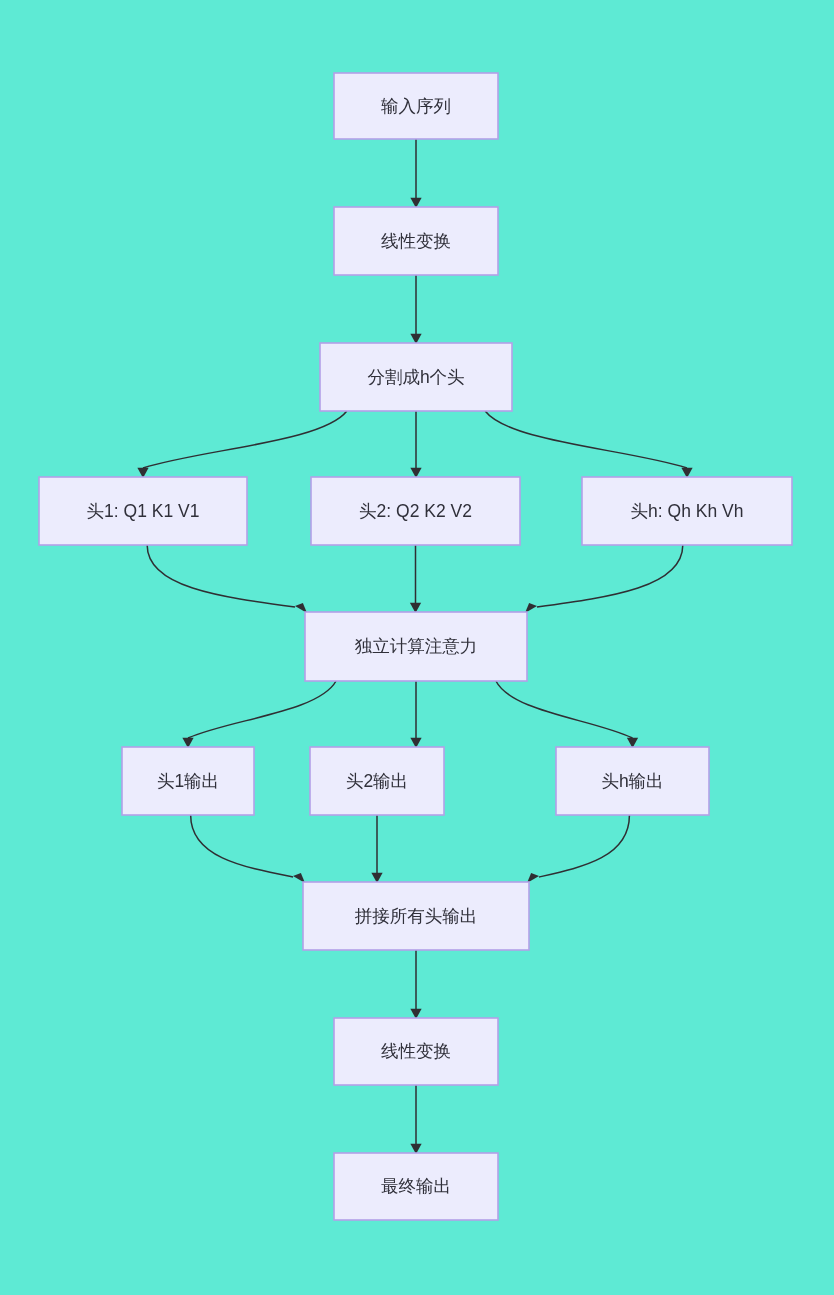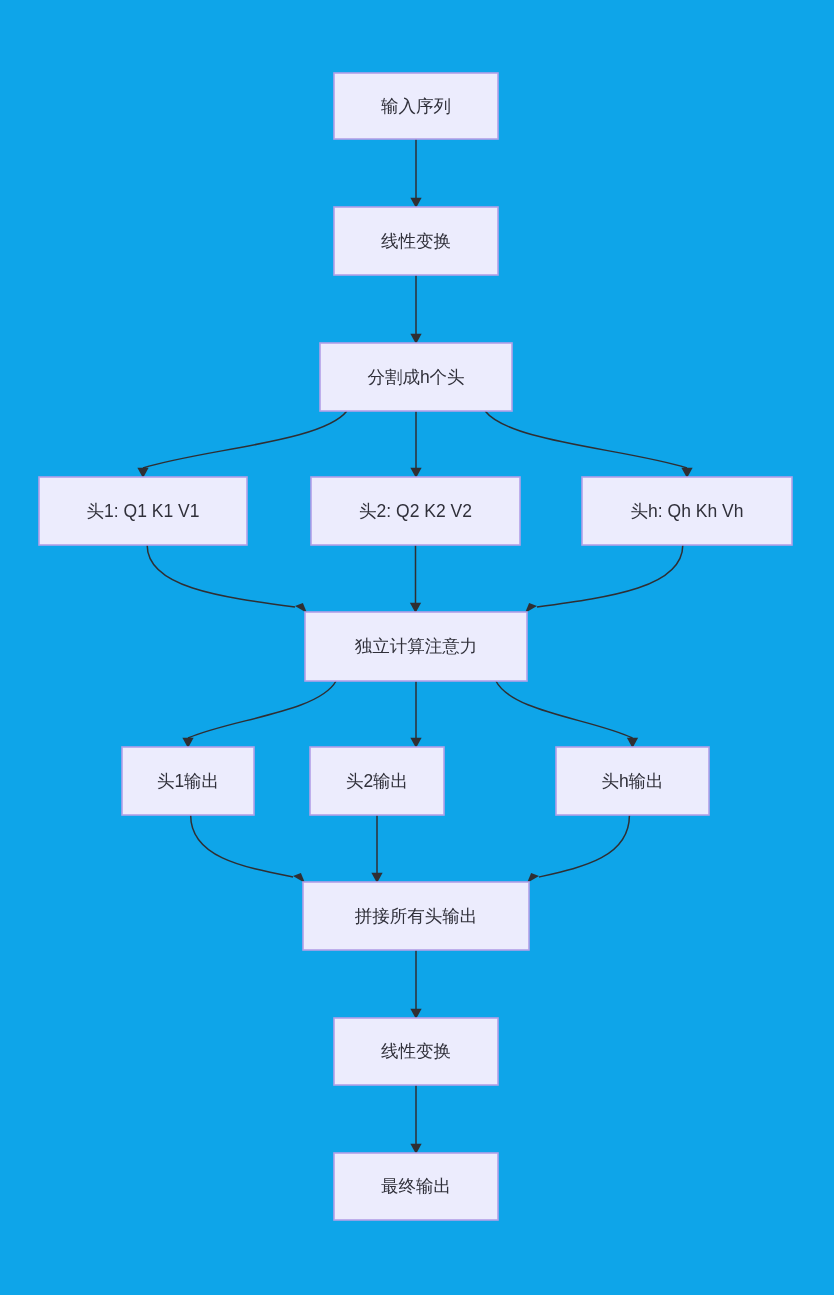--- a/index.html
+++ b/index.html
@@ -10,21 +10,21 @@
   body {
     width: 834px;
     height: 1295px;
     font-family: "Liberation Sans", "DejaVu Sans", sans-serif;
     overflow: hidden;
   }
   #flowchart-root {
     position: relative;
     width: 834px;
     height: 1295px;
-    background: #0ea5e9;
+    background: #5eead4;
   }
   svg#diagram {
     display: block;
     width: 834px;
     height: 1295px;
   }
   .node-rect {
     fill: #ececfd;
     stroke: #b3a0e8;
     stroke-width: 1.6px;

